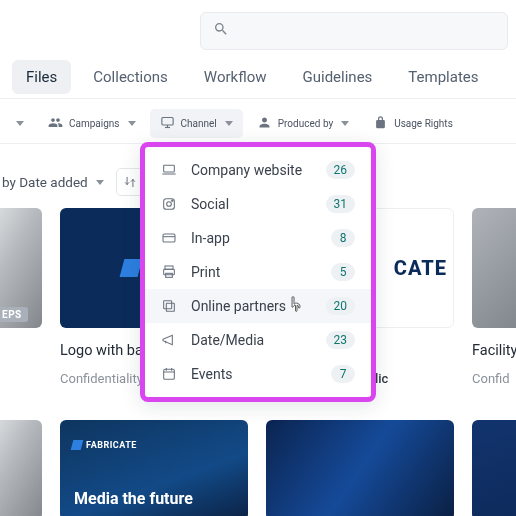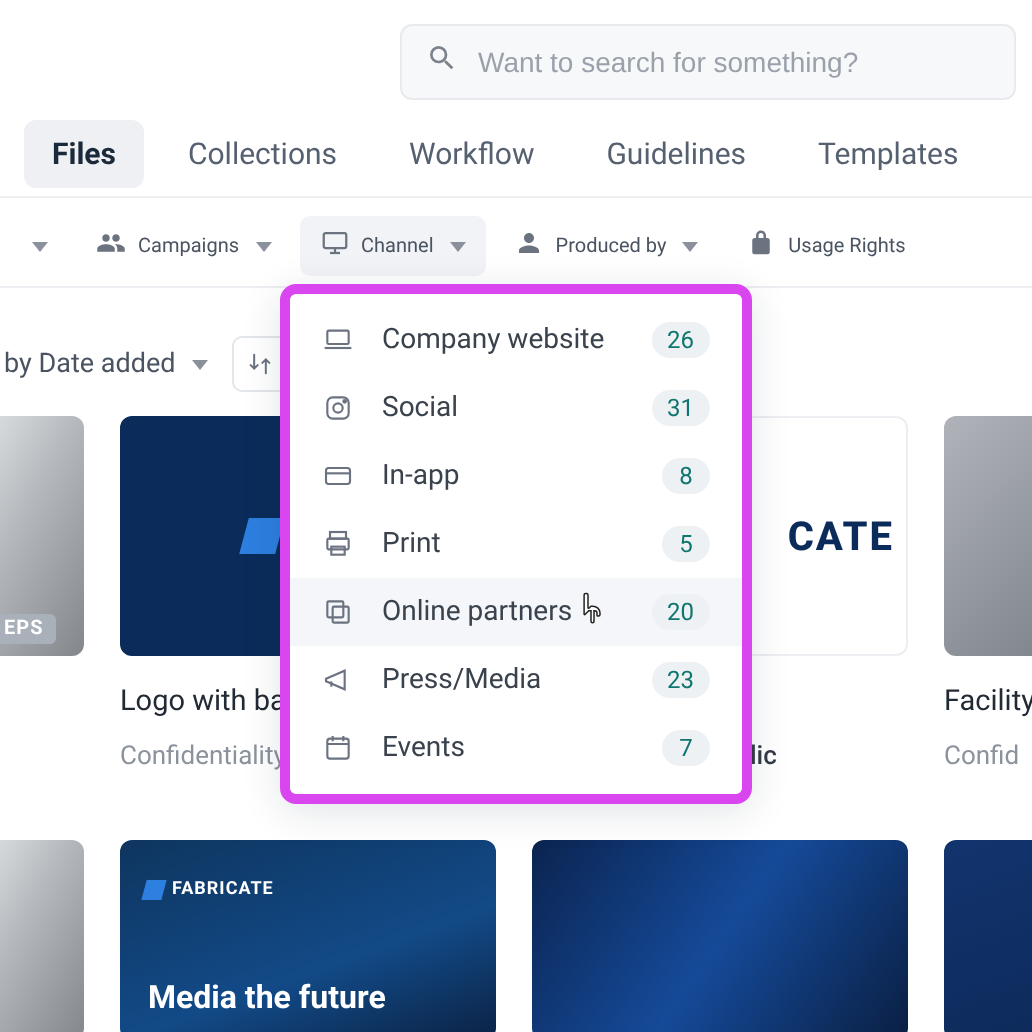--- a/index.html
+++ b/index.html
@@ -47,21 +47,21 @@
   .tab {
     padding: 8px 14px;
     font-size: 15px;
     color: #556070;
     border-radius: 6px;
     cursor: pointer;
   }
   .tab.active {
     background: #eef0f3;
     color: #1a2a3a;
-    font-weight: 700;
+    font-weight: 400;
   }
 
   .divider-h {
     position: absolute;
     left: 0; right: 0;
     top: 98px;
     height: 1px;
     background: #eceef1;
   }
 
@@ -265,21 +265,20 @@
 </head>
 <body>
 
 <div class="search-wrap">
   <div class="search">
     <span>
       <svg viewBox="0 0 24 24">
           <path d="M15.5 14h-.79l-.28-.27a6.47 6.47 0 001.57-4.23 6.5 6.5 0 10-6.5 6.5c1.61 0 3.09-.59 4.23-1.57l.27.28v.79l5 4.99L20.49 19l-4.99-5zm-6 0A4.5 4.5 0 1114 9.5 4.49 4.49 0 019.5 14z"></path>
         </svg>
     </span>
-    <input type="text" placeholder="Want to search for something?" style="">
   </div>
 </div>
 
 <div class="tabs">
   <div class="tab active">Files</div>
   <div class="tab">Collections</div>
   <div class="tab">Workflow</div>
   <div class="tab">Guidelines</div>
   <div class="tab">Templates</div>
 </div>
@@ -445,21 +444,21 @@
         <rect x="4" y="4" width="12" height="12" rx="1"></rect>
       </svg>
     <span>Online partners</span>
     <span class="count">20</span>
   </div>
   <div class="dd-item">
     <svg viewBox="0 0 24 24">
         <path d="M3 11l14-6v14L3 13z"></path>
         <path d="M7 13v4"></path>
       </svg>
-    <span>Press/Media</span>
+    <span>Date/Media</span>
     <span class="count">23</span>
   </div>
   <div class="dd-item">
     <svg viewBox="0 0 24 24">
         <rect x="4" y="5" width="16" height="15" rx="2"></rect>
         <path d="M4 9h16M8 3v4M16 3v4"></path>
       </svg>
     <span>Events</span>
     <span class="count">7</span>
   </div>

